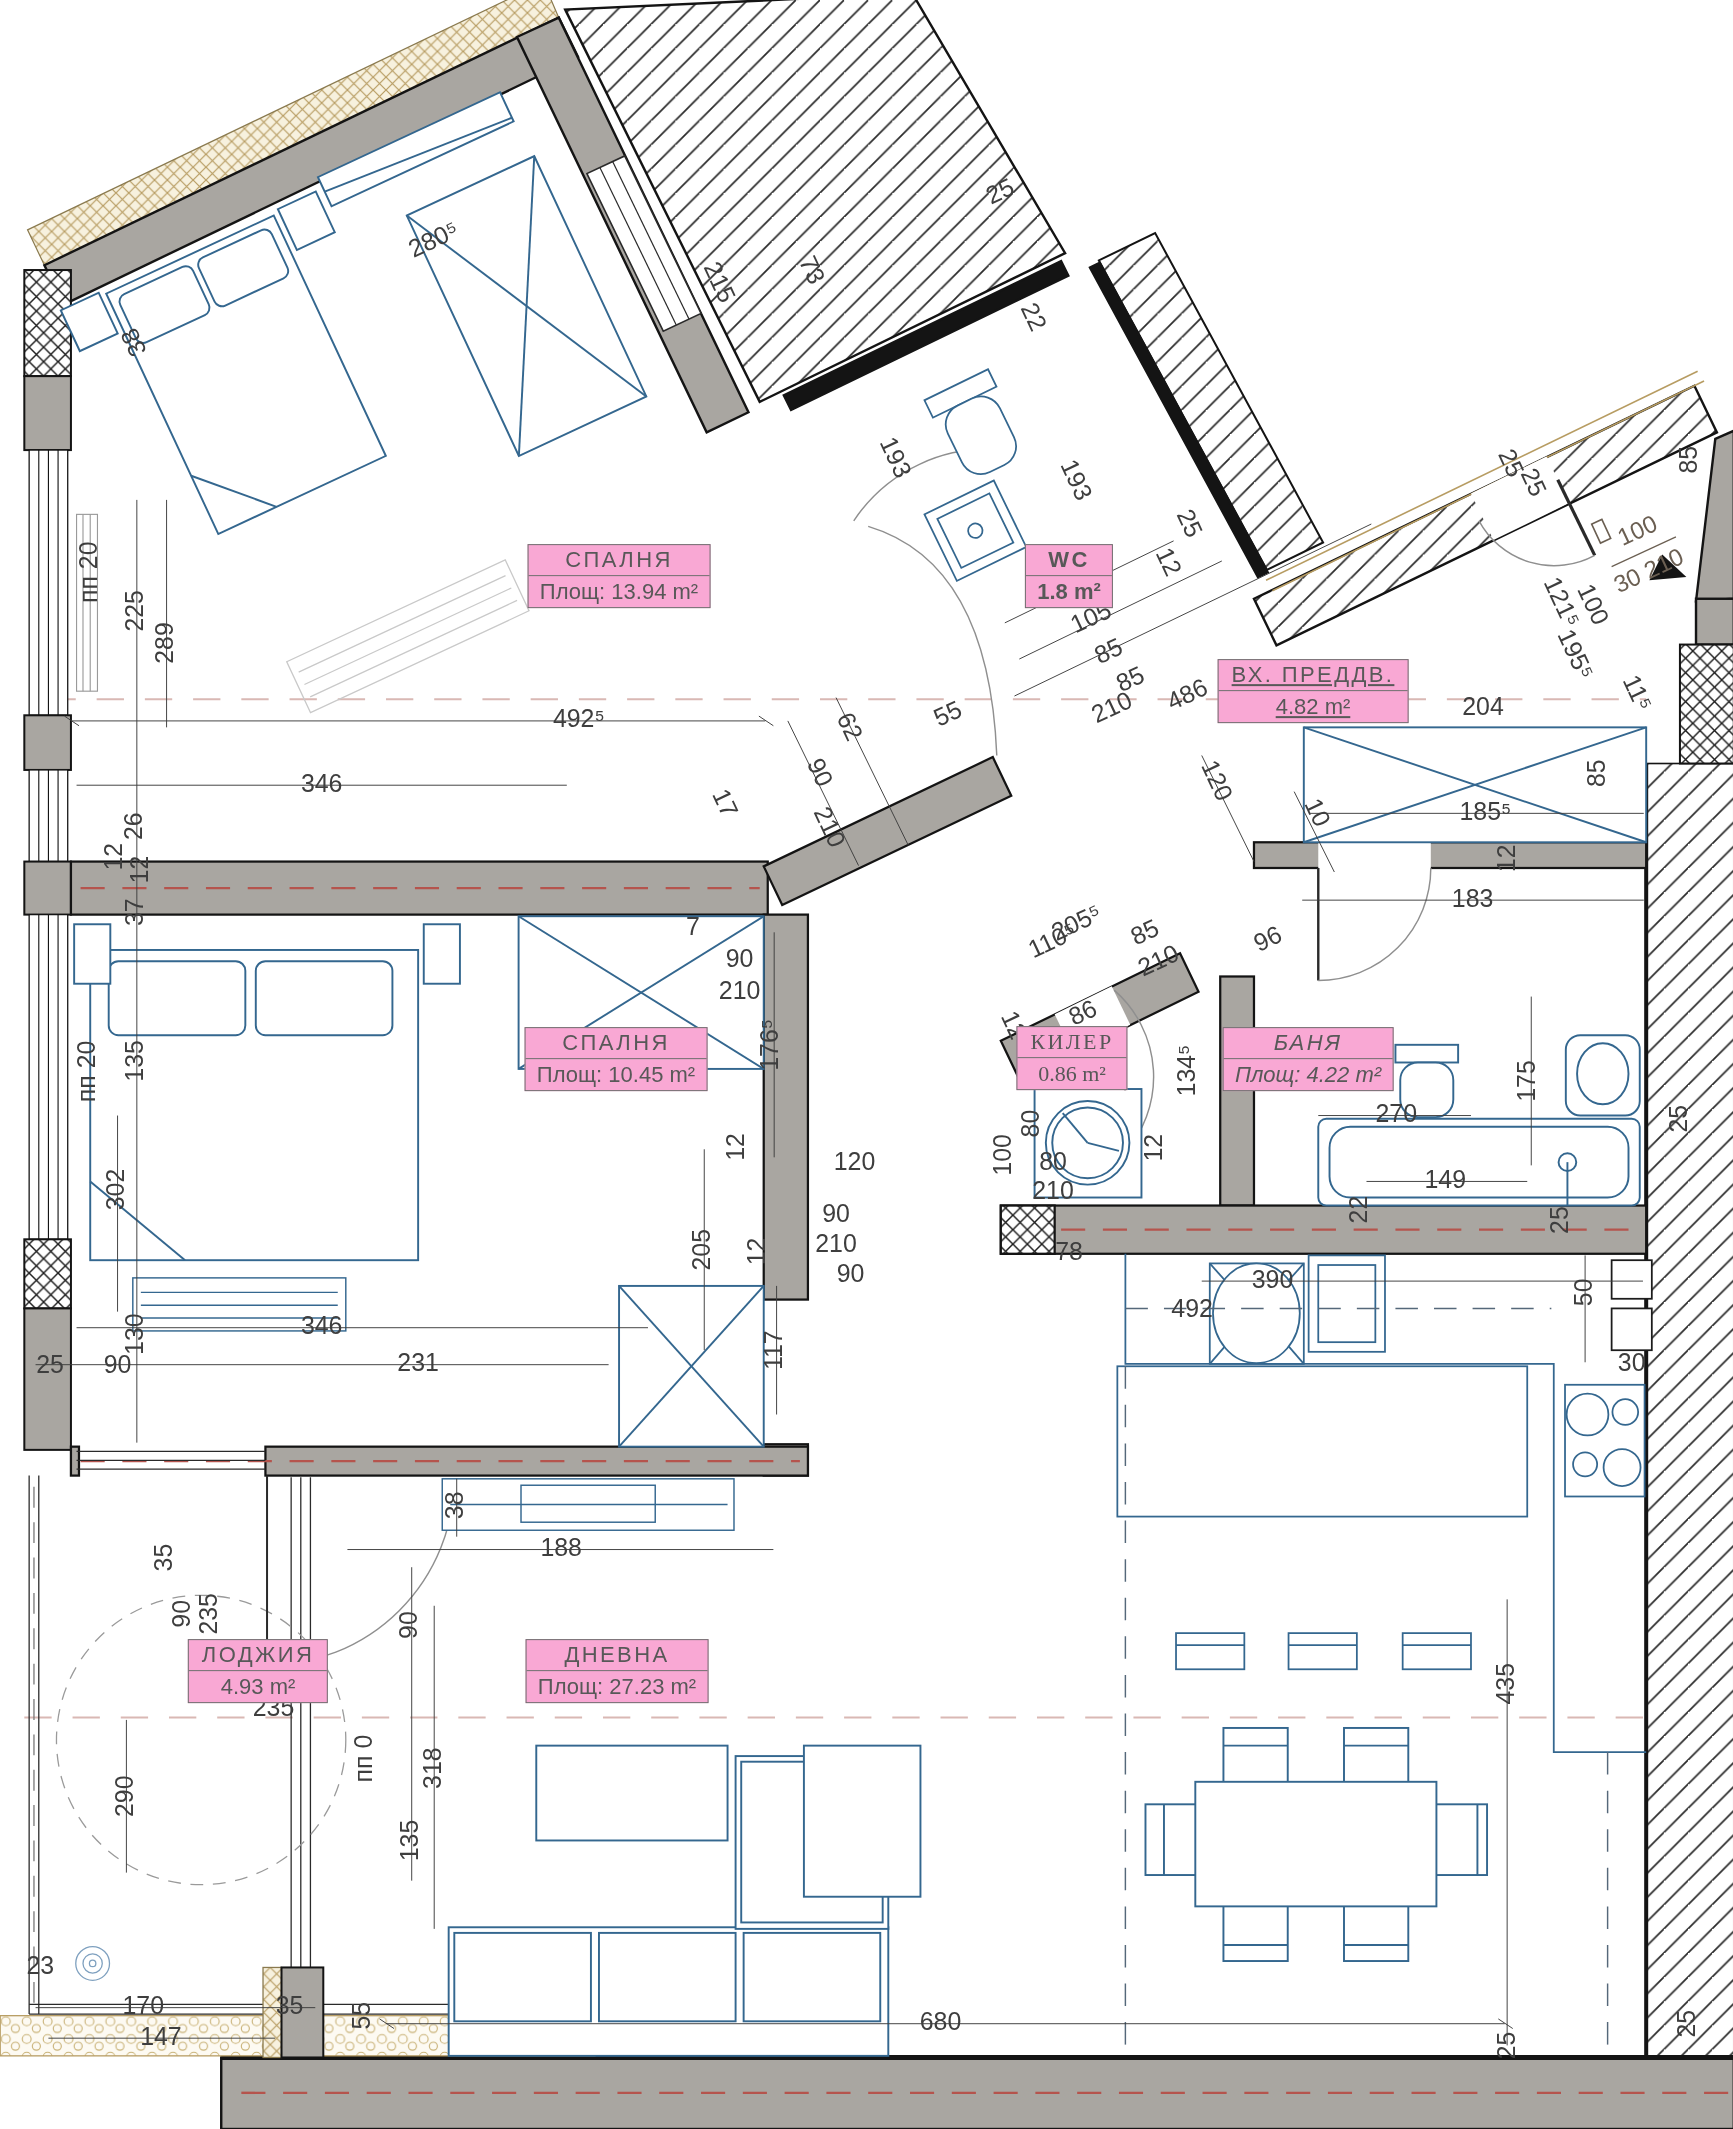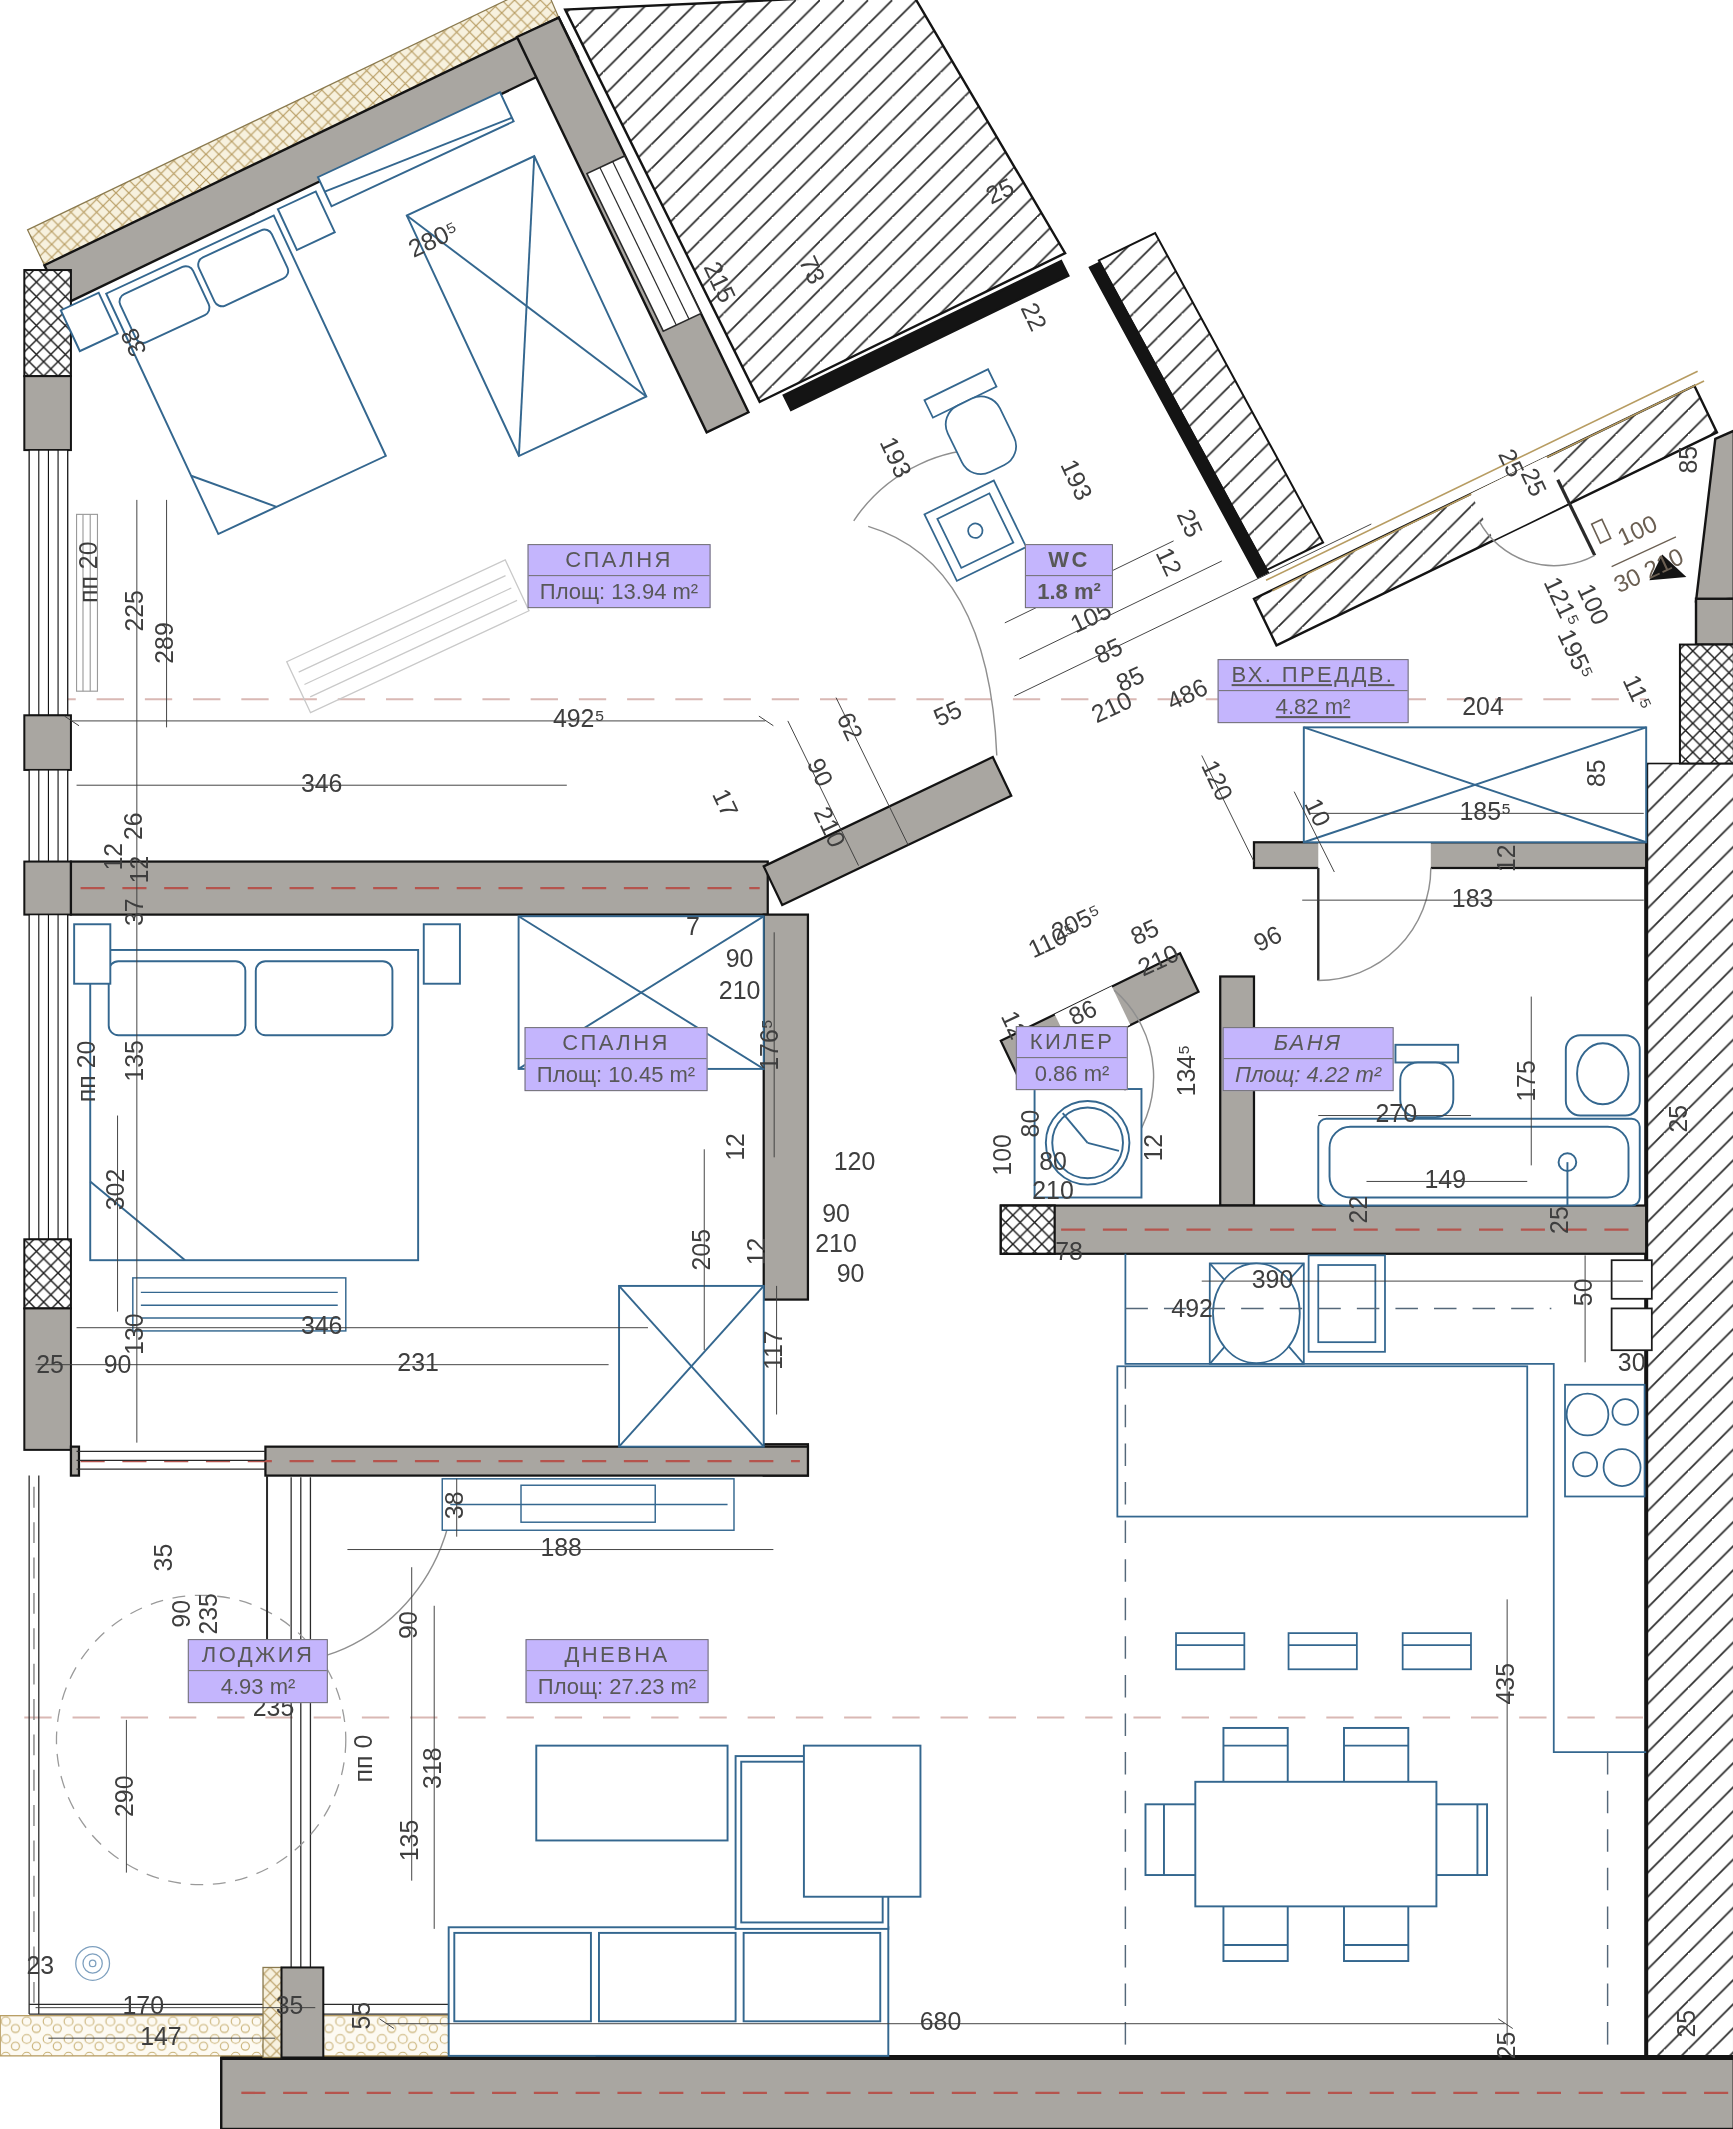--- a/index.html
+++ b/index.html
@@ -1,21 +1,21 @@
 <!DOCTYPE html>
 <html style="font-size:13px"><head>
 <meta charset="utf-8">
 <style>
   html,body{margin:0;padding:0;background:#ffffff;}
   .plan{position:relative;width:1734px;height:2129px;background:#fff;overflow:hidden;
         font-family:"Liberation Sans",sans-serif;}
   .plan svg{position:absolute;left:0;top:0;}
   #room-layer{position:absolute;left:0;top:0;width:100%;height:100%;pointer-events:none;}
   .room-label{position:absolute;transform:translate(-50%,-50%);border:1.6px solid #6f6f6f;
-        background:#c4b5fd;color:#585858;font-size:22px;text-align:center;line-height:1.2;
+        background:#f9a8d4;color:#585858;font-size:22px;text-align:center;line-height:1.2;
         white-space:nowrap;}
   .room-label .rn{border-bottom:1.6px solid #6f6f6f;padding:2.4px 13px 1.6px;letter-spacing:2.4px;}
   .room-label .ra{padding:2.4px 11.3px 1.6px;}
   .dim{fill:#3e3e3e;font-size:31px;text-anchor:middle;dominant-baseline:middle;
        font-family:"Liberation Sans",sans-serif;}
   .door-tag{fill:#6b5f52;font-size:30px;text-anchor:middle;dominant-baseline:middle;}
 </style>
 </head>
 <body>
 
@@ -498,21 +498,21 @@
         <div class="ra">1.8 m²</div>
       </div>
       <div class="room-label" style="left: 1313px; top: 691px; text-decoration: underline;">
         <div class="rn">ВХ. ПРЕДДВ.</div>
         <div class="ra">4.82 m²</div>
       </div>
       <div class="room-label" style="left: 616px; top: 1059px;">
         <div class="rn">СПАЛНЯ</div>
         <div class="ra">Площ: 10.45 m²</div>
       </div>
-      <div class="room-label" style="left: 1072px; top: 1058px;">
+      <div class="room-label" style="left: 1072px; top: 1058px; font-family: Liberation Serif, serif;">
         <div class="rn">КИЛЕР</div>
         <div class="ra">0.86 m²</div>
       </div>
       <div class="room-label" style="left: 1308px; top: 1059px; font-style: italic;">
         <div class="rn">БАНЯ</div>
         <div class="ra">Площ: 4.22 m²</div>
       </div>
       <div class="room-label" style="left: 210px; top: 1671px; margin-left: 48px;">
         <div class="rn">ЛОДЖИЯ</div>
         <div class="ra">4.93 m²</div>

